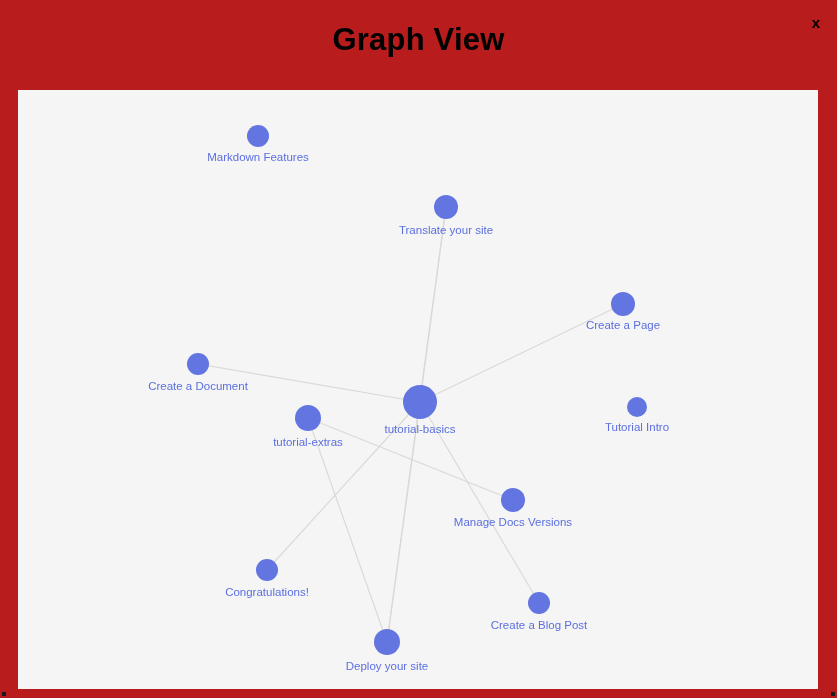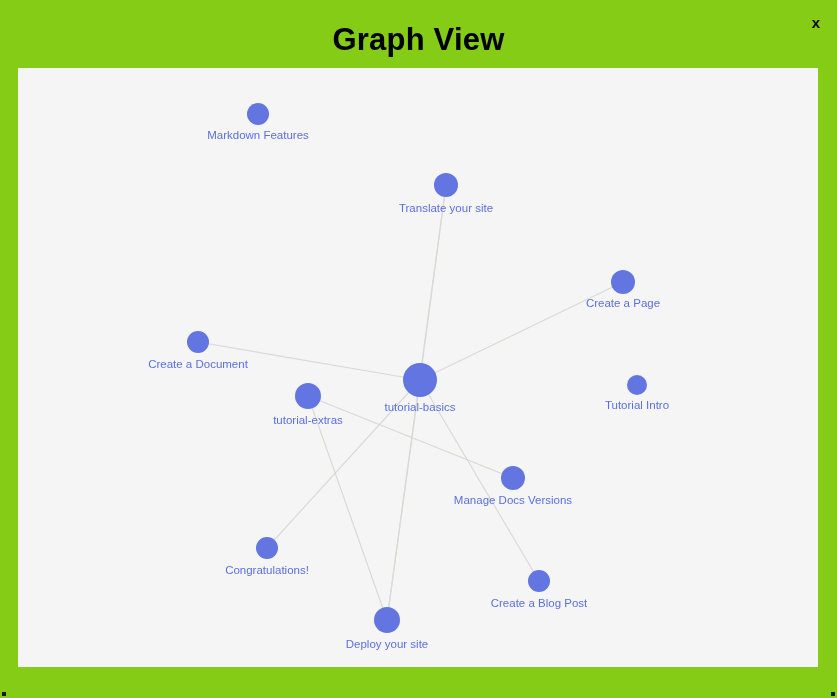--- a/index.html
+++ b/index.html
@@ -13,21 +13,21 @@
     height: 698px;
     position: relative;
     overflow: hidden;
     font-family: "Liberation Sans", sans-serif;
   }
   #app {
     position: absolute;
     left: 0; top: 0;
     width: 837px;
     height: 698px;
-    background: #84cc16;
+    background: #b91c1c;
   }
   .modal-title {
     position: absolute;
     left: 0;
     top: 18px;
     width: 837px;
     text-align: center;
     font-size: 31px;
     font-weight: bold;
     color: #000000;
@@ -49,21 +49,21 @@
     color: #000000;
     cursor: pointer;
     background: transparent;
     border: none;
     padding: 0;
     font-family: "Liberation Sans", sans-serif;
   }
   .graph-canvas {
     position: absolute;
     left: 18px;
-    top: 68px;
+    top: 90px;
     width: 800px;
     height: 599px;
     background: #f5f5f5;
     overflow: hidden;
   }
   .graph-svg {
     position: absolute;
     left: 0;
     top: 0;
     width: 800px;

